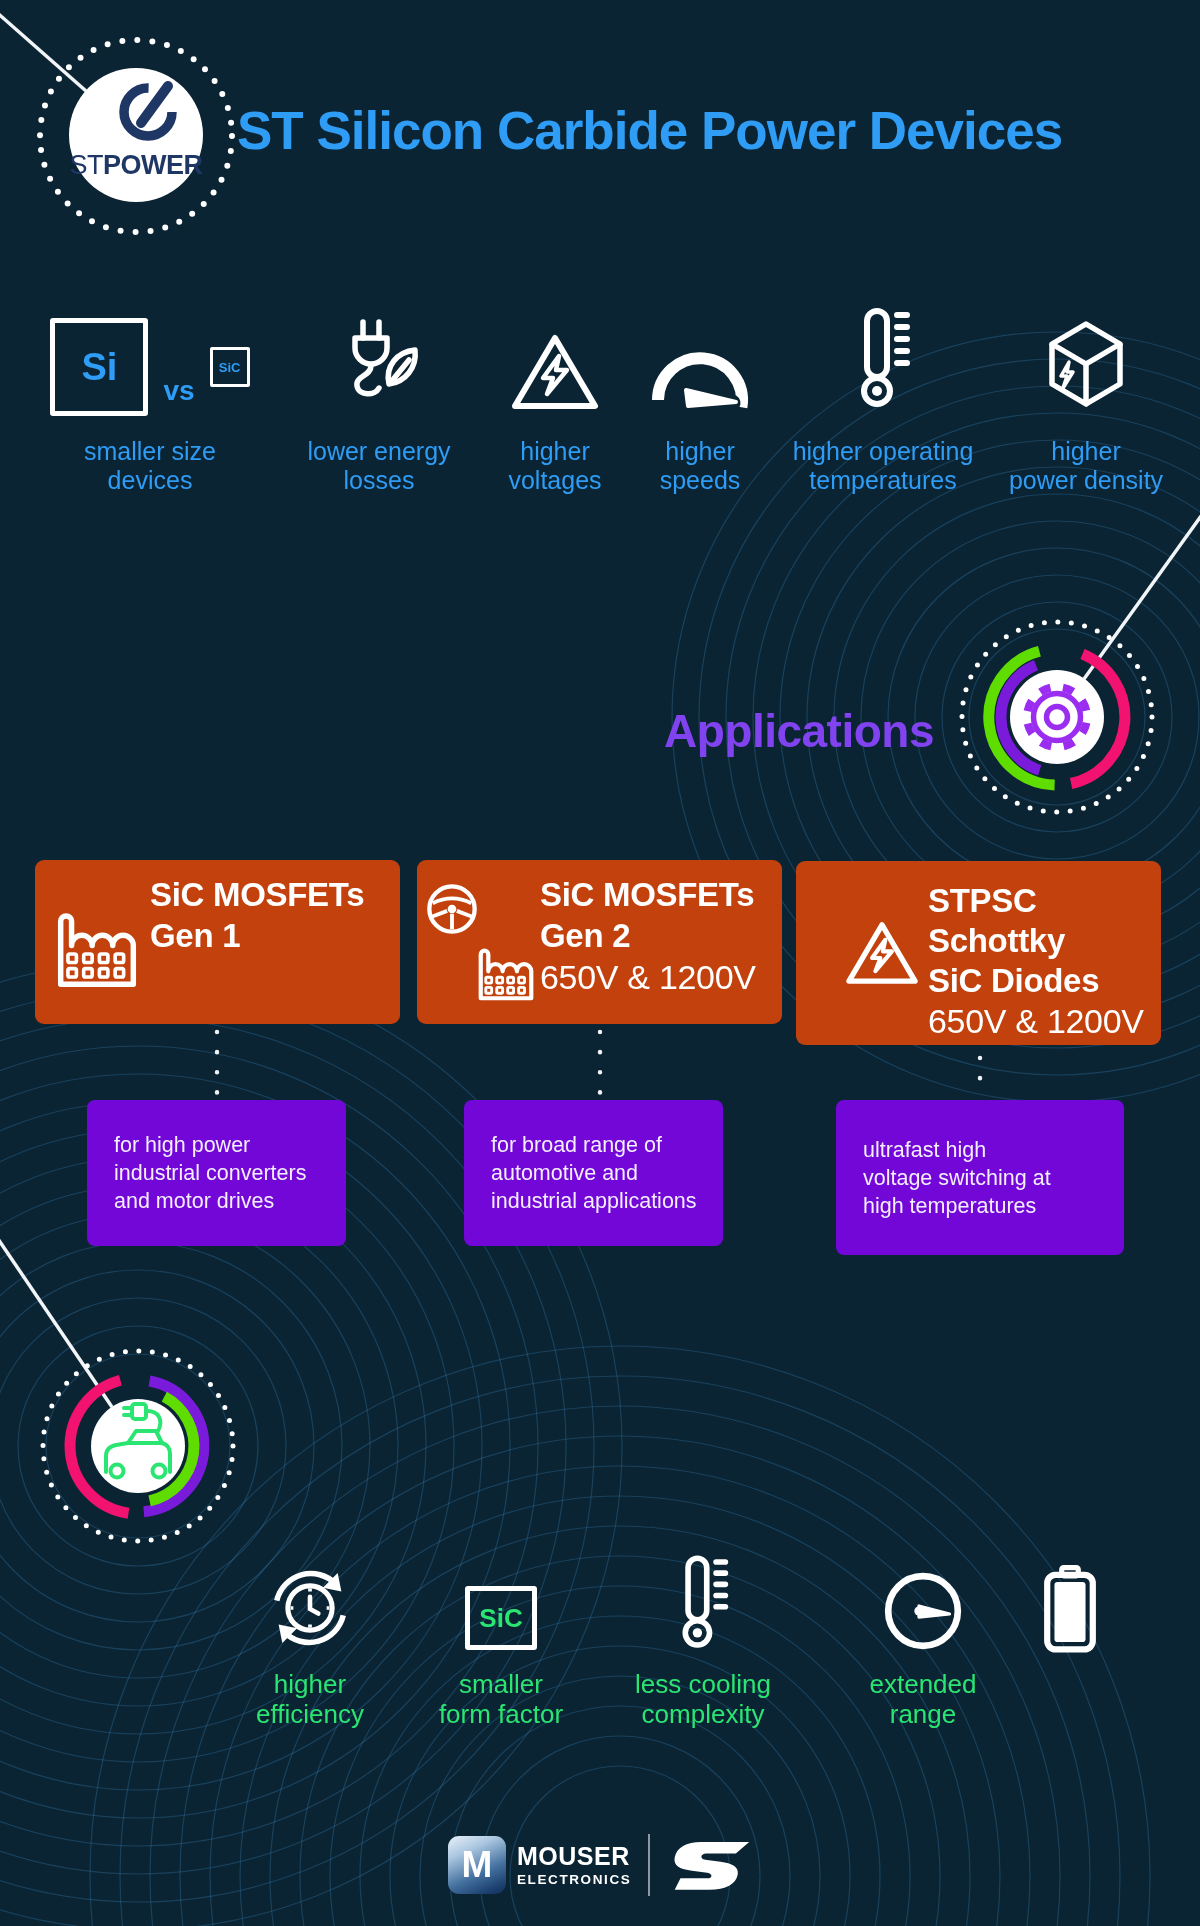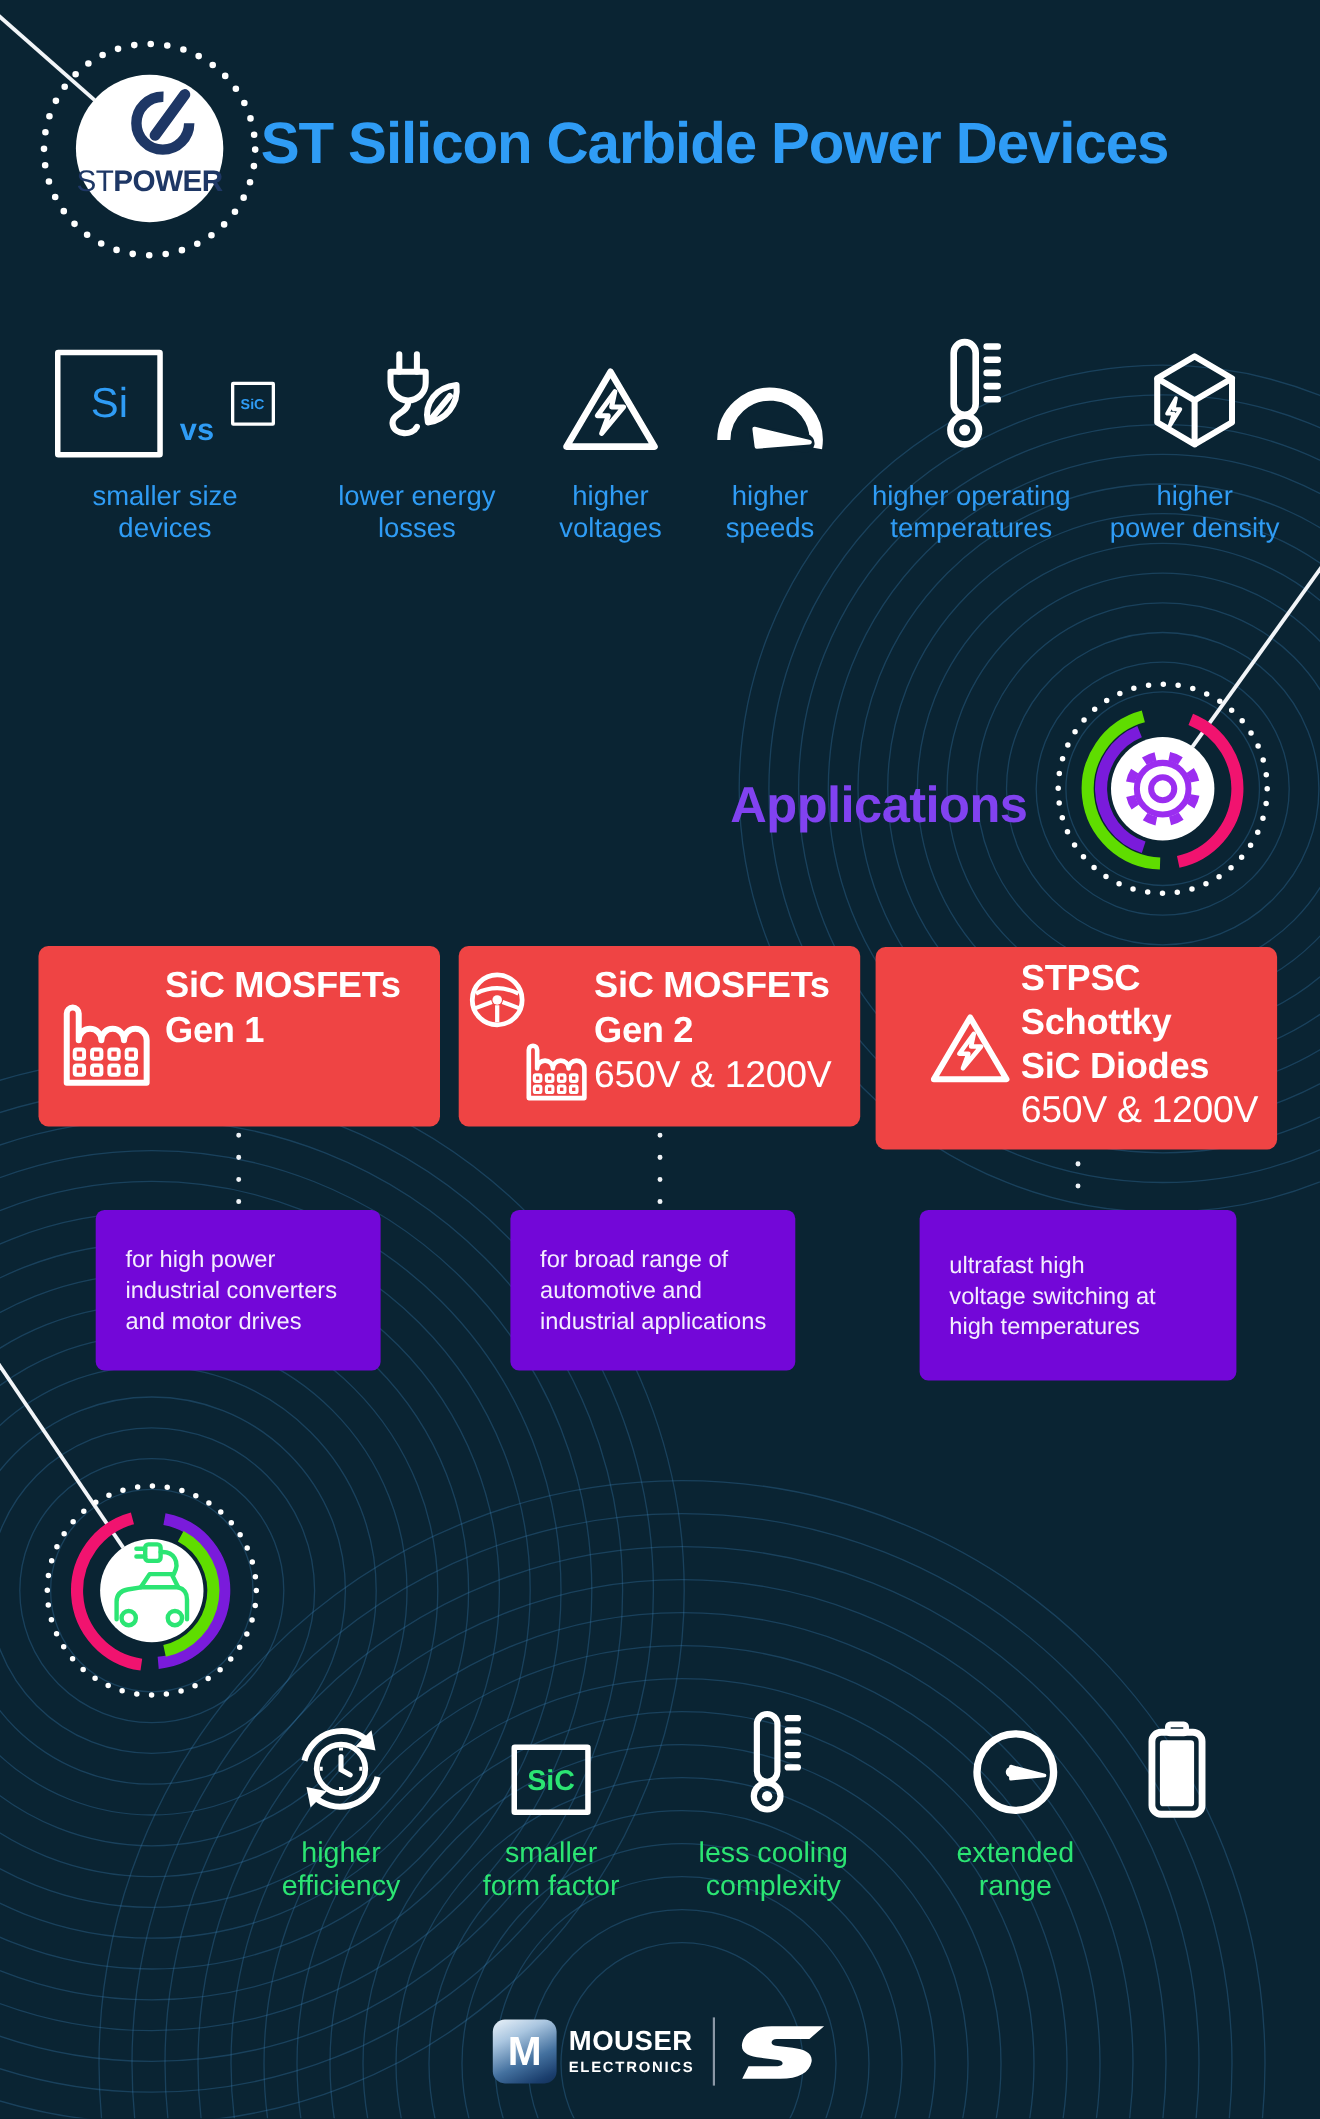--- a/index.html
+++ b/index.html
@@ -19,32 +19,32 @@
   .logo-text{position:absolute;left:0;top:124px;width:220px;text-align:center;
              font-size:27px;color:#1e3765;letter-spacing:-.5px;}
   .logo-text .st{font-weight:400;margin-top:28px;} .logo-text .power{font-weight:800;}
 
   
   .bcol{position:absolute;top:298px;width:220px;display:flex;flex-direction:column;align-items:center;}
   .bicon{height:118px;display:flex;align-items:flex-end;justify-content:center;}
   .blabel{margin-top:21px;text-align:center;font-size:25px;line-height:1.17;color:#2f9cf5;}
   .si-row{display:flex;align-items:center;gap:15px;}
   .si-big{width:88px;height:88px;border:5.5px solid #fff;border-radius:3px;display:flex;
-          align-items:center;justify-content:center;font-size:38px;font-weight:normal;color:#2f9cf5;}
+          align-items:center;justify-content:center;font-size:38px;font-weight:bold;color:#2f9cf5;}
   .si-vs{font-size:28px;font-weight:bold;color:#2f9cf5;margin-top:48px;}
   .si-small{width:34px;height:34px;border:3.5px solid #fff;border-radius:2px;display:flex;
           align-items:center;justify-content:center;font-size:13px;font-weight:bold;color:#2f9cf5;}
 
   
   .app-heading{position:absolute;left:542px;top:704px;width:392px;text-align:right;
                font-size:46px;font-weight:bold;letter-spacing:-.5px;color:#8142f0;}
   .badge{position:absolute;width:260px;height:260px;}
 
   
-  .card{position:absolute;background:#ef4444;border-radius:9px;color:#fff;text-decoration:underline;}
+  .card{position:absolute;background:#c2410c;border-radius:9px;color:#fff;text-decoration:underline;}
   .card .ttl{font-size:33px;font-weight:bold;line-height:41px;letter-spacing:-.3px;}
   .card .volt{font-size:34px;font-weight:400;line-height:42px;letter-spacing:-.3px;}
   .desc{position:absolute;background:#7307d8;border-radius:8px;color:#f4eefe;
         display:flex;flex-direction:column;justify-content:center;padding-left:27px;
         font-size:21.5px;line-height:28px;}
 
   
   .ev-heading{position:absolute;left:267px;top:1430px;font-size:46px;font-weight:bold;
               letter-spacing:-.5px;color:#2be573;}
   .gcol{position:absolute;top:1546px;width:230px;display:flex;flex-direction:column;align-items:center;}
@@ -289,21 +289,21 @@
       <div class="volt">650V &amp; 1200V</div>
     </div>
   </div>
 
   <div class="card" style="left:796px;top:861px;width:365px;height:184px;">
     <svg class="abs" style="left:48px;top:56px;" width="76" height="72" viewBox="0 0 92 84" fill="none" stroke="#fff" stroke-linejoin="round">
       <path d="M46,8 L86,76 L6,76 Z" stroke-width="6.5"></path>
       <path d="M50,26 L34,48 L44,48 L38,64 L58,40 L47,40 Z" stroke-width="5"></path>
     </svg>
     <div class="abs" style="left:132px;top:8px;">
-      <div class="ttl" style="line-height:40px;">STPSC</div>
+      <div class="ttl" style="line-height:40px;margin-top:12px;">STPSC</div>
       <div class="ttl" style="line-height:40px;">Schottky</div>
       <div class="ttl" style="line-height:40px;">SiC Diodes</div>
       <div class="volt" style="line-height:40px;">650V &amp; 1200V</div>
     </div>
   </div>
 
   <div class="desc" style="left:87px;top:1100px;width:232px;height:146px;">
     <div>for high power</div>
     <div>industrial converters</div>
     <div>and motor drives</div>

